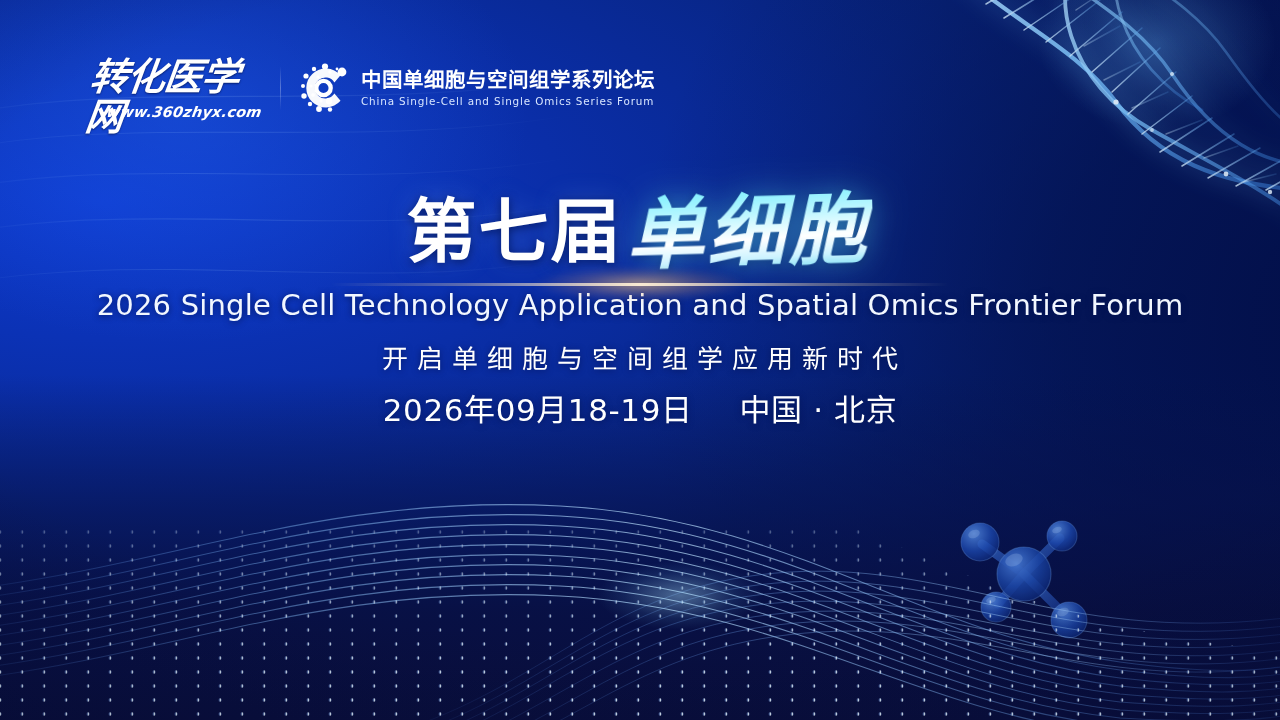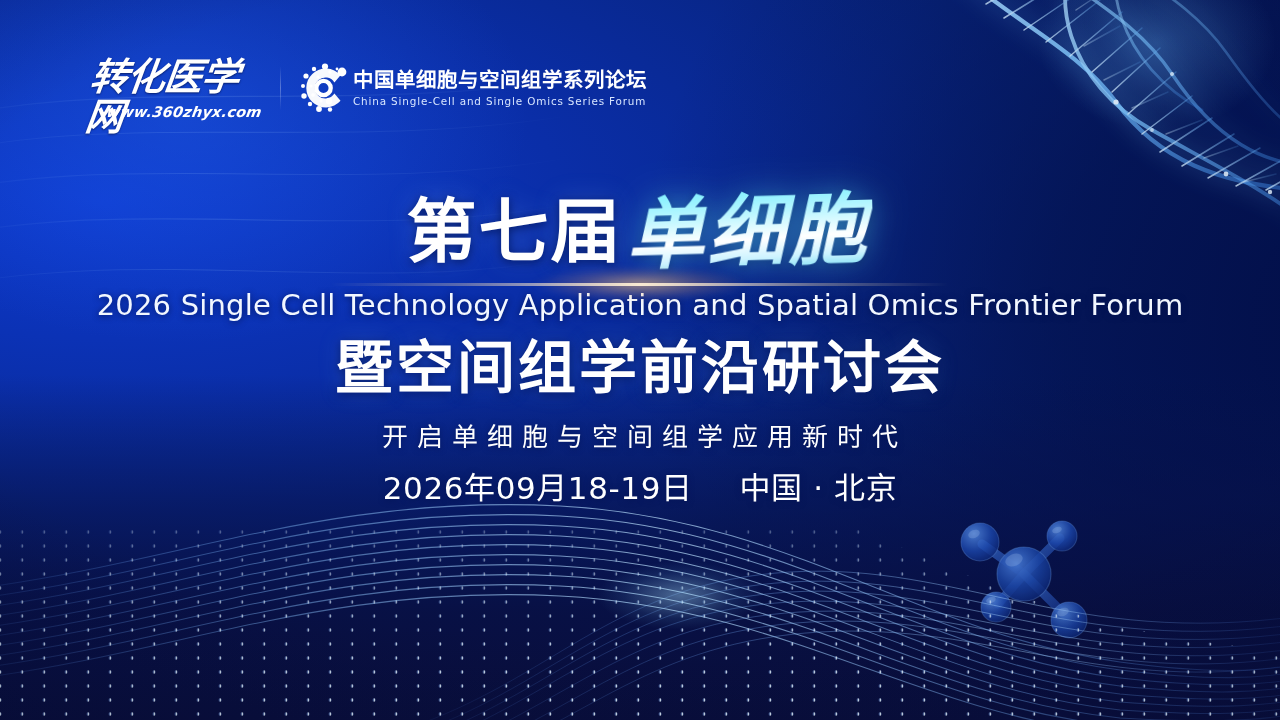--- a/index.html
+++ b/index.html
@@ -119,21 +119,21 @@
     transform:skewX(-10deg);
   }
 
   .logo-divider{
     width:1px; height:44px;
     margin:0 18px 0 14px;
     background:linear-gradient(to bottom, rgba(255,255,255,0), rgba(255,255,255,.30), rgba(255,255,255,0));
   }
 
   .logo-forum{
-    display:flex; align-items:center; gap:2px;
+    display:flex; align-items:center; gap:10px;
   }
   .logo-mark{ width:52px; height:52px; flex:0 0 52px; }
   .logo-forum-text .cn{
     font-family:"Liberation Sans","DejaVu Sans",sans-serif;
     font-size:20.5px; font-weight:bold; color:#ffffff;
     letter-spacing:.5px; line-height:24px;
     white-space:nowrap;
   }
   .logo-forum-text .en{
     font-family:"DejaVu Sans",sans-serif;
@@ -567,21 +567,20 @@
       <span class="script">单细胞</span>
 
       <div class="flare">
         <div class="bloom"></div>
         <div class="core"></div>
       </div>
     </div>
 
     <div class="title-en">2026 Single Cell Technology Application and Spatial Omics Frontier Forum</div>
 
-    <div class="title-main2">暨空间组学前沿研讨会</div>
 
     <div class="tagline">开启单细胞与空间组学应用新时代</div>
 
     <div class="datebar">
       <span>2026年09月18-19日</span>
       <span class="gap"></span>
       <span>中国 · 北京</span>
     </div>
   </div>
 

